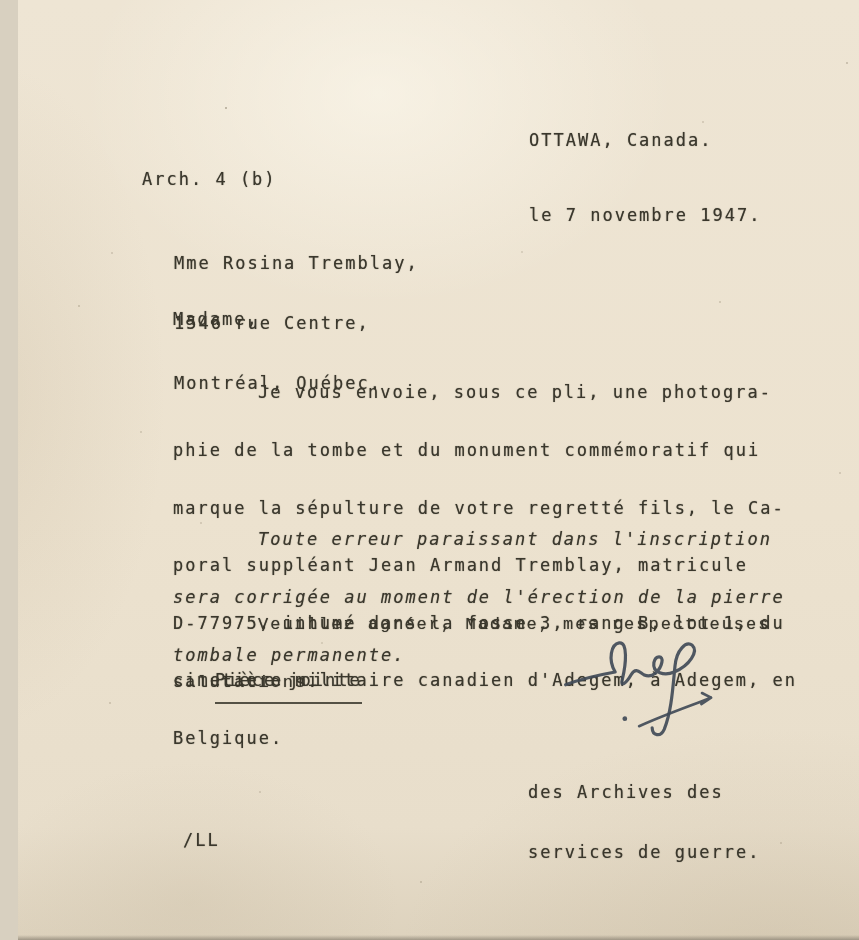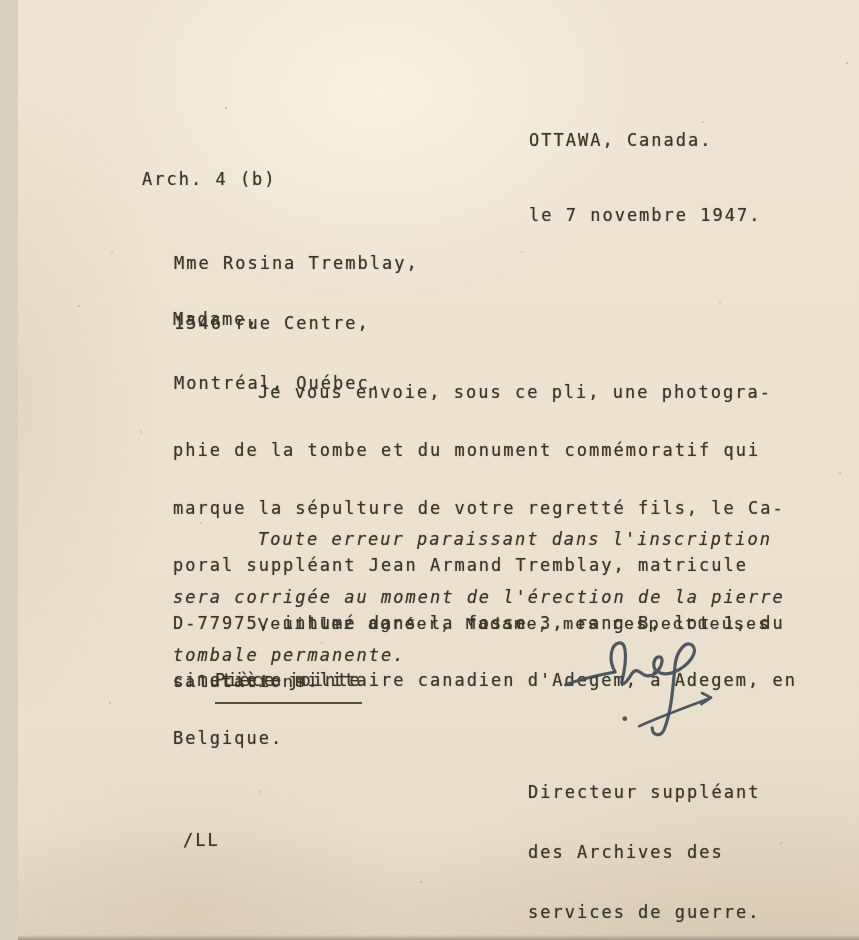--- a/index.html
+++ b/index.html
@@ -145,20 +145,19 @@
              C 97 37, 109 41, 119 37
              C 135 31, 144 17, 138 11
              C 132 6, 122 15, 120 31
              C 117 53, 115 76, 107 94
              C 103 102, 95 100, 95 92" stroke="#414b58" stroke-width="3.2" stroke-linecap="round" stroke-linejoin="round"></path>
     <path d="M 82 90 C 106 80, 132 72, 155 64 M 155 64 L 146 59 M 155 64 L 145 70" stroke="#414b58" stroke-width="2.6" stroke-linecap="round" stroke-linejoin="round"></path>
     <circle cx="68" cy="82" r="2.4" fill="#414b58"></circle>
   </svg>
 
   <div class="block signoff">
-    <div>Directeur suppléant</div>
     <div>des Archives des</div>
     <div>services de guerre.</div>
   </div>
 
   <div class="block initials">/LL</div>
 
 </div>
 
 </body></html>

